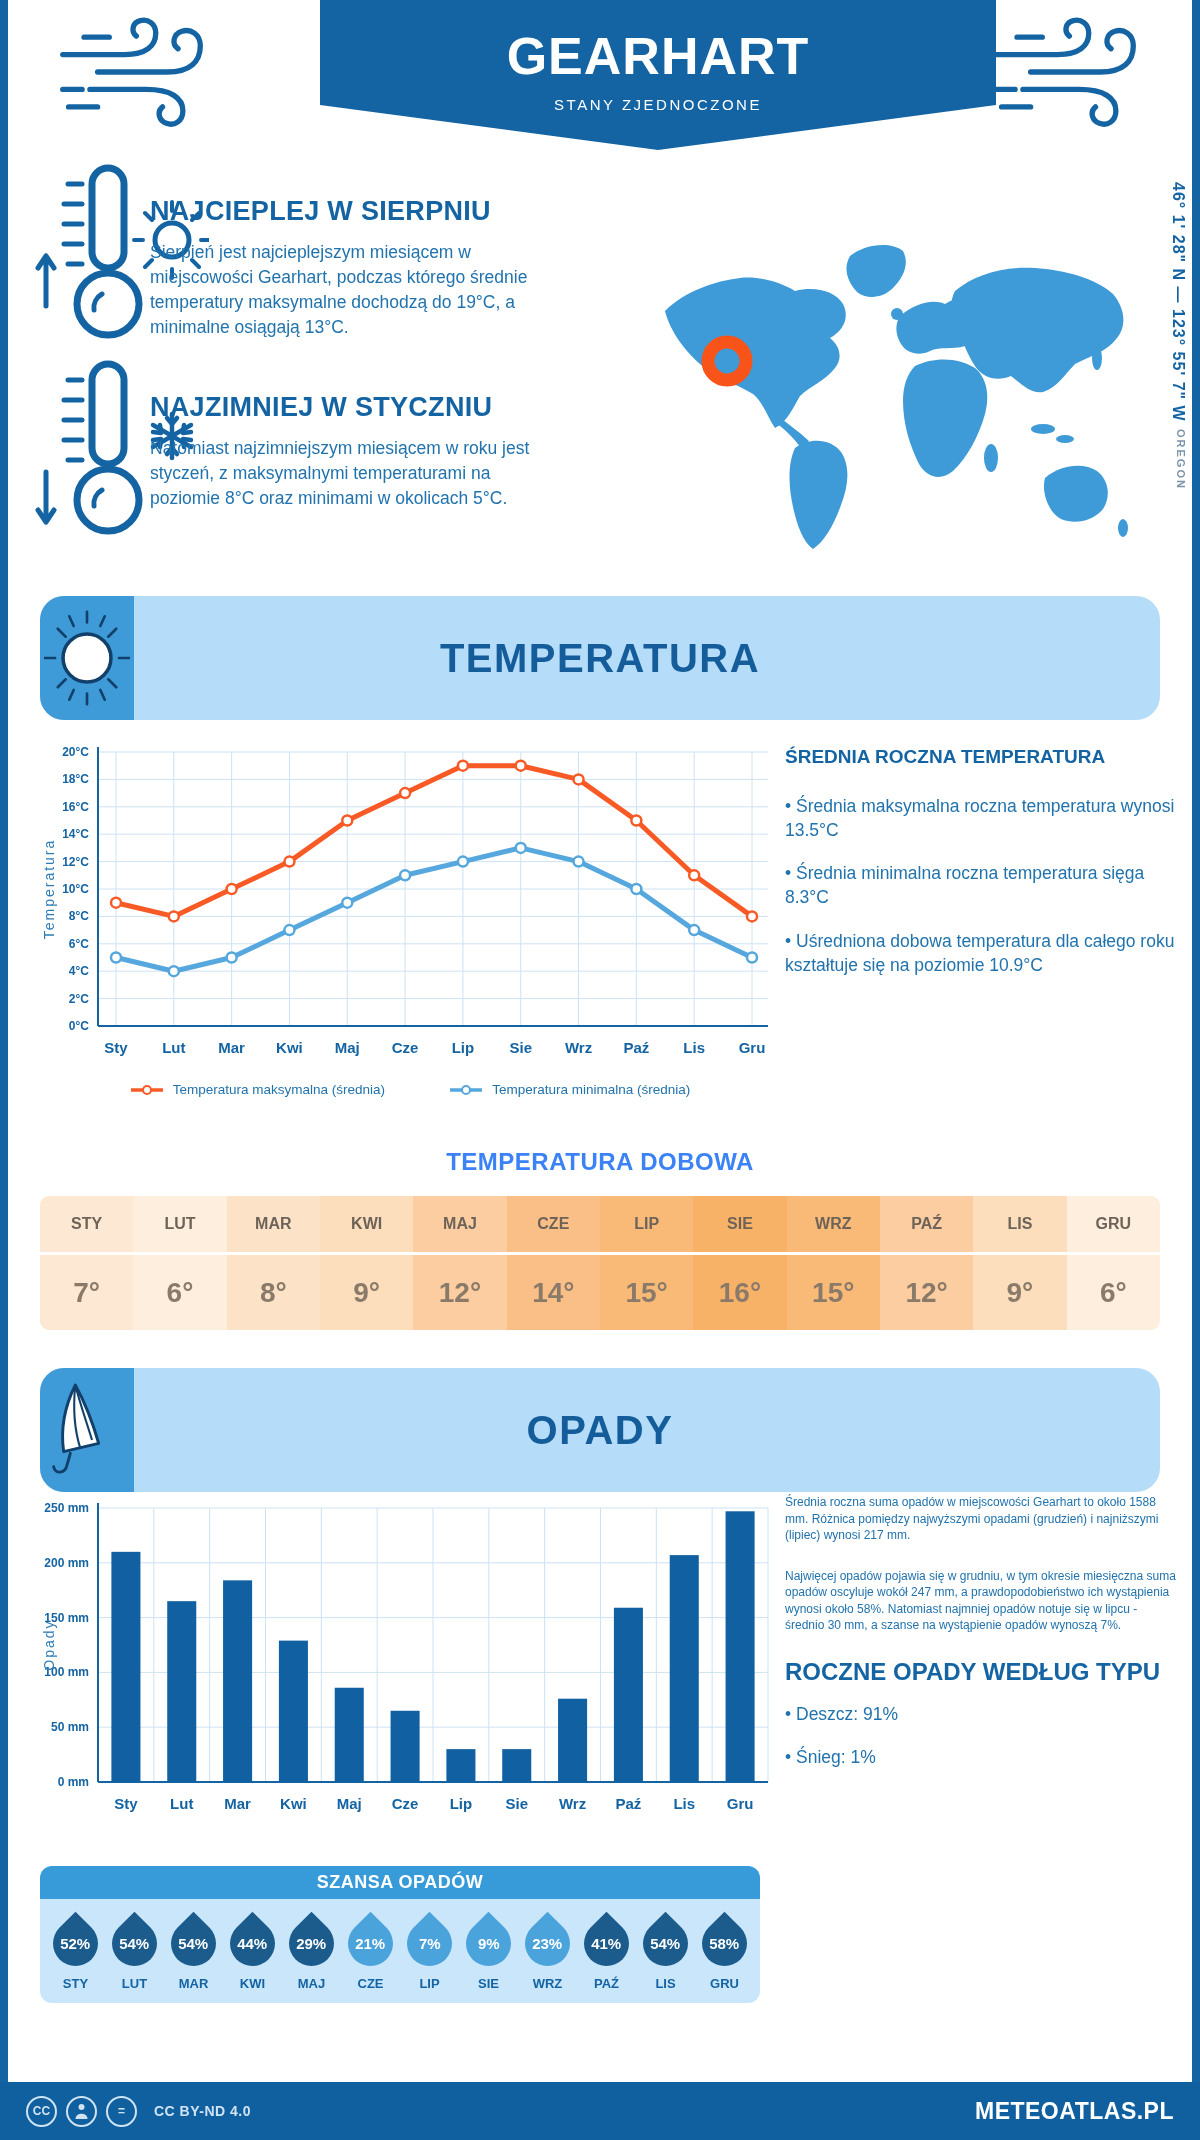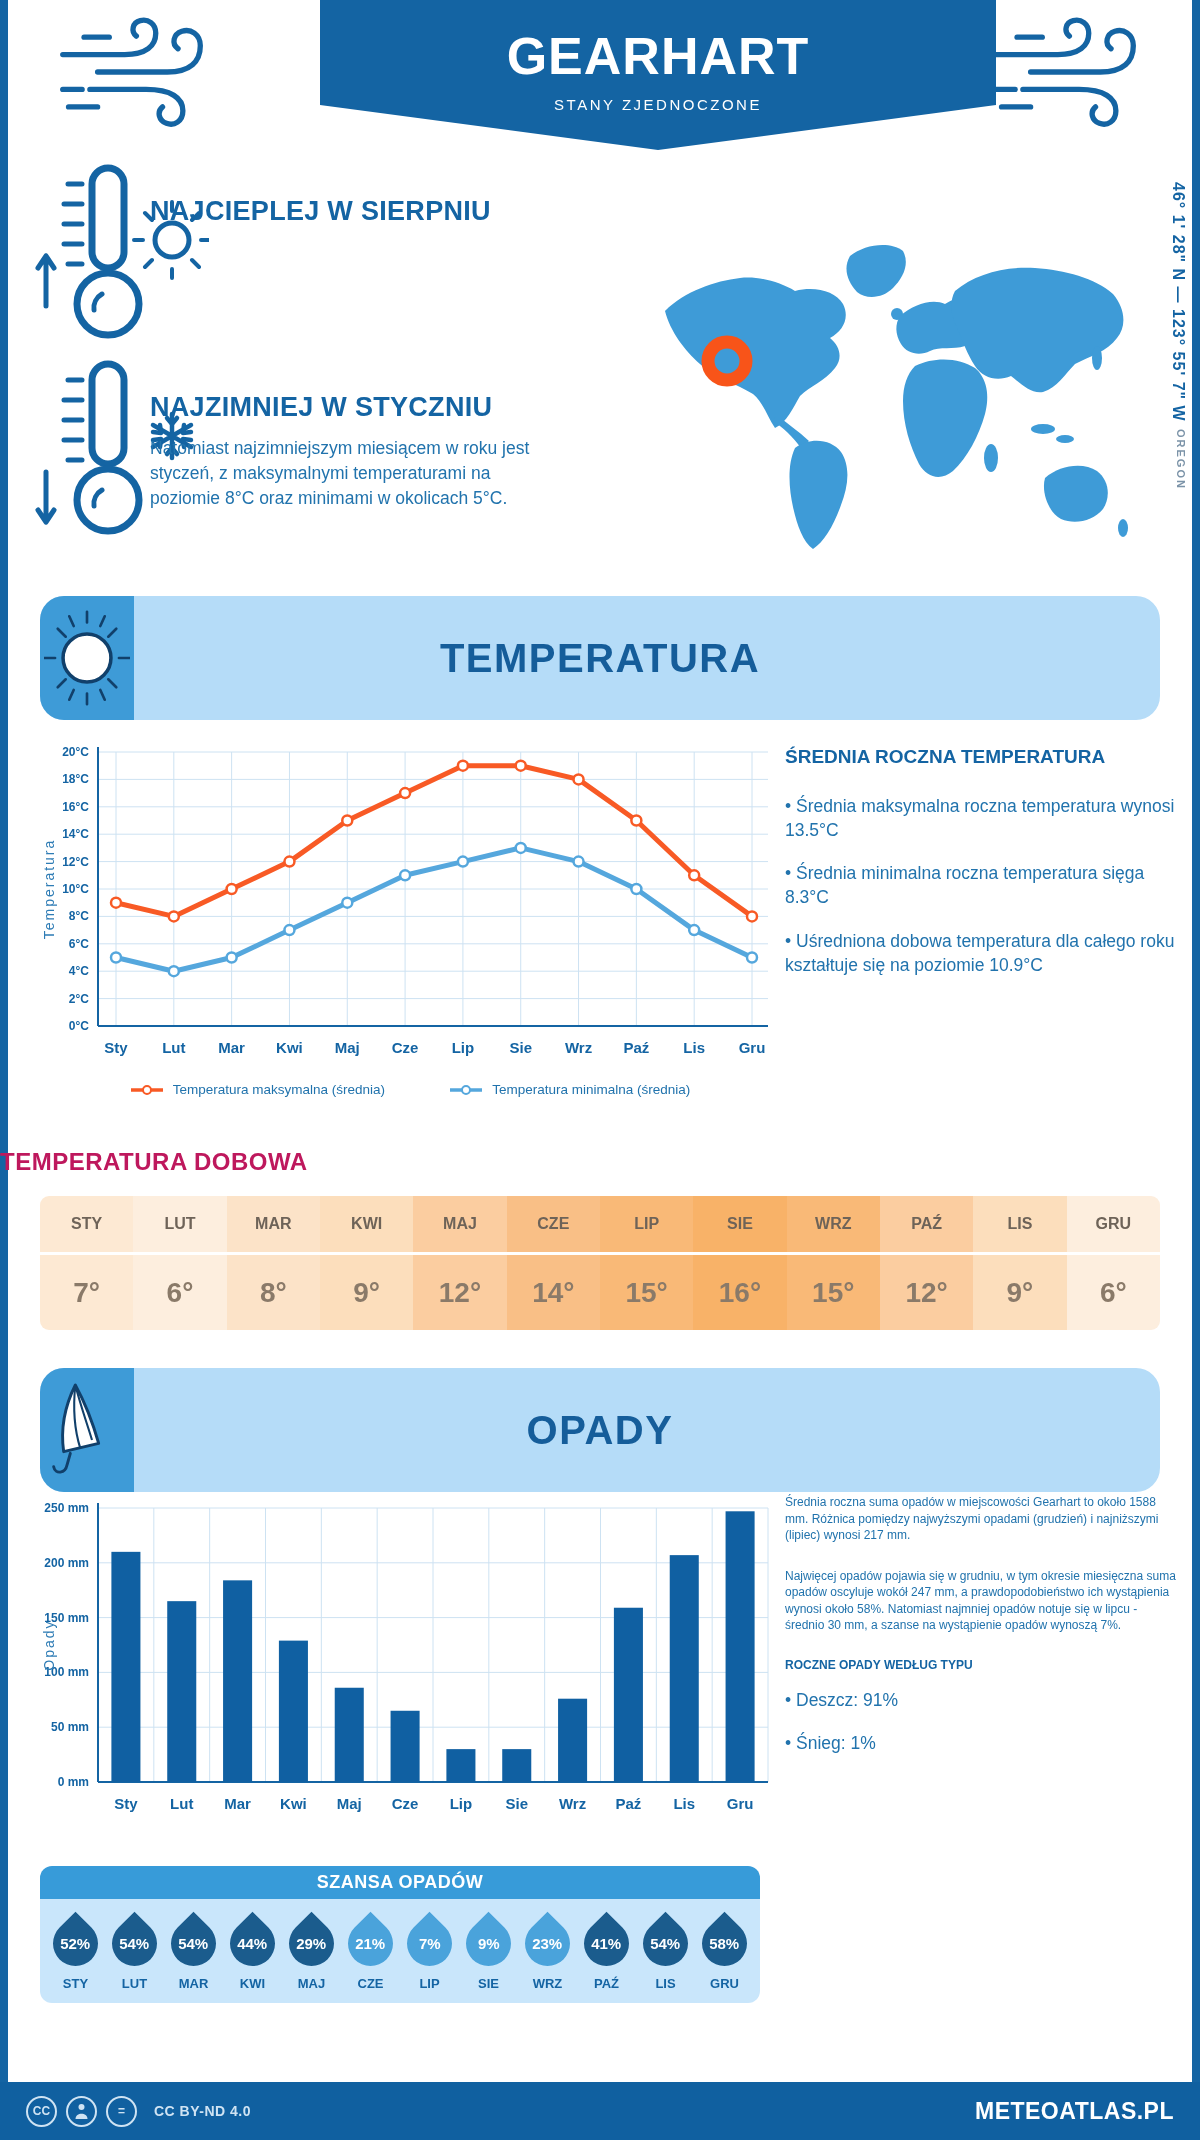--- a/index.html
+++ b/index.html
@@ -39,34 +39,34 @@
                           color:#155d9a;letter-spacing:1.5px;}
 
   .chart{position:absolute;left:40px;}
   .legend{position:absolute;display:flex;justify-content:center;align-items:center;gap:64px;}
   .legend-item{display:flex;align-items:center;gap:9px;font-size:13.5px;color:#2173ad;}
 
   .annual{position:absolute;left:785px;top:746px;width:392px;}
   .annual h3{margin:0 0 26px 0;font-size:19px;font-weight:700;color:#1464a3;}
   .bullet{font-size:17.5px;line-height:1.38;color:#2173ad;margin-bottom:19px;}
 
-  .daily-title{position:absolute;left:0;top:1148px;width:1200px;text-align:left;
-               font-size:24px;font-weight:700;color:#be185d;letter-spacing:.5px;}
+  .daily-title{position:absolute;left:0;top:1148px;width:1200px;text-align:center;
+               font-size:24px;font-weight:700;color:#3b82f6;letter-spacing:.5px;}
   .daily-table{position:absolute;left:40px;top:1196px;width:1120px;height:134px;display:flex;
                border-radius:9px;overflow:hidden;}
   .daily-col{flex:1;display:flex;flex-direction:column;}
   .daily-col .m{height:56px;display:flex;align-items:center;justify-content:center;
                 font-size:16px;font-weight:700;color:#6e6358;}
   .daily-col .sep{height:3px;background:#ffffff;}
   .daily-col .v{flex:1;display:flex;align-items:center;justify-content:center;
                 font-size:28px;font-weight:700;color:#8a7a69;}
 
   .precip-col{position:absolute;left:785px;top:1494px;width:392px;}
   .precip-col p{margin:0 0 24px 0;font-size:12px;line-height:1.38;color:#2173ad;}
-  .precip-col h3{margin:16px 0 16px 0;font-size:12px;font-weight:700;color:#1464a3;}
+  .precip-col h3{margin:16px 0 16px 0;font-size:24px;font-weight:700;color:#1464a3;}
 
   .chance{position:absolute;left:40px;top:1866px;width:720px;border-radius:12px;overflow:hidden;}
   .chance-head{height:33px;background:#379bd9;display:flex;align-items:center;justify-content:center;
                color:#fff;font-size:18px;font-weight:700;letter-spacing:.5px;}
   .chance-body{background:#c9e6fb;display:flex;padding:14px 6px 12px 6px;}
   .drop-cell{flex:1;display:flex;flex-direction:column;align-items:center;}
   .drop{width:45px;height:45px;border-radius:0 50% 50% 50%;transform:rotate(45deg);
         display:flex;align-items:center;justify-content:center;margin-top:8px;}
   .drop span{transform:rotate(-45deg);color:#fff;font-size:15px;font-weight:700;}
   .drop-month{margin-top:10px;font-size:13px;font-weight:700;color:#1464a3;}
@@ -125,20 +125,21 @@
     <path d="M60,152 a16,16 0 0 1 8,-16" class="stroke-navy" stroke-width="5"></path>
     <g>
       <circle cx="138" cy="82" r="17" class="stroke-navy" stroke-width="5"></circle>
       <g class="stroke-navy" stroke-width="4">
         <path d="M138,53 v-9 M138,111 v9 M109,82 h-9 M167,82 h9"></path>
         <path d="M118,62 l-7,-7 M158,62 l7,-7 M118,102 l-7,7 M158,102 l7,7"></path>
       </g>
     </g>
   </svg>
   <div class="hl-title" style="left:150px;top:196px;">NAJCIEPLEJ W SIERPNIU</div>
+  <div class="hl-text" style="left:150px;top:240px;">Sierpień jest najcieplejszym miesiącem w miejscowości Gearhart, podczas którego średnie temperatury maksymalne dochodzą do 19°C, a minimalne osiągają 13°C.</div>
 
   <svg class="hl-icon" style="top:354px;" viewBox="0 0 175 190">
     <g class="stroke-navy" stroke-width="5">
       <path d="M34,26h14 M30,46h18 M30,66h18 M30,86h18 M34,106h14"></path>
       <path d="M12,118 V166 M4,156 L12,168 M20,156 L12,168"></path>
     </g>
     <rect x="58" y="10" width="32" height="100" rx="16" class="stroke-navy" stroke-width="7"></rect>
     <circle cx="74" cy="146" r="31" class="stroke-navy" stroke-width="7"></circle>
     <path d="M60,152 a16,16 0 0 1 8,-16" class="stroke-navy" stroke-width="5"></path>
     <g class="stroke-navy" stroke-width="4.5">

